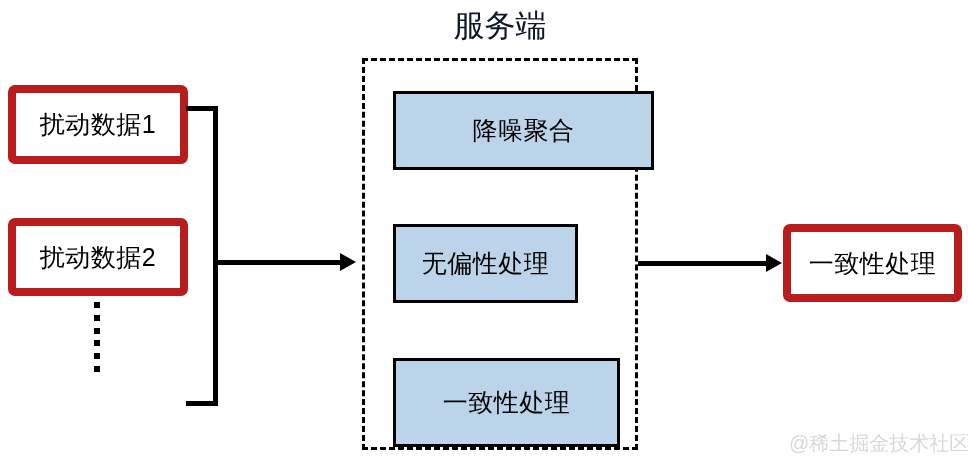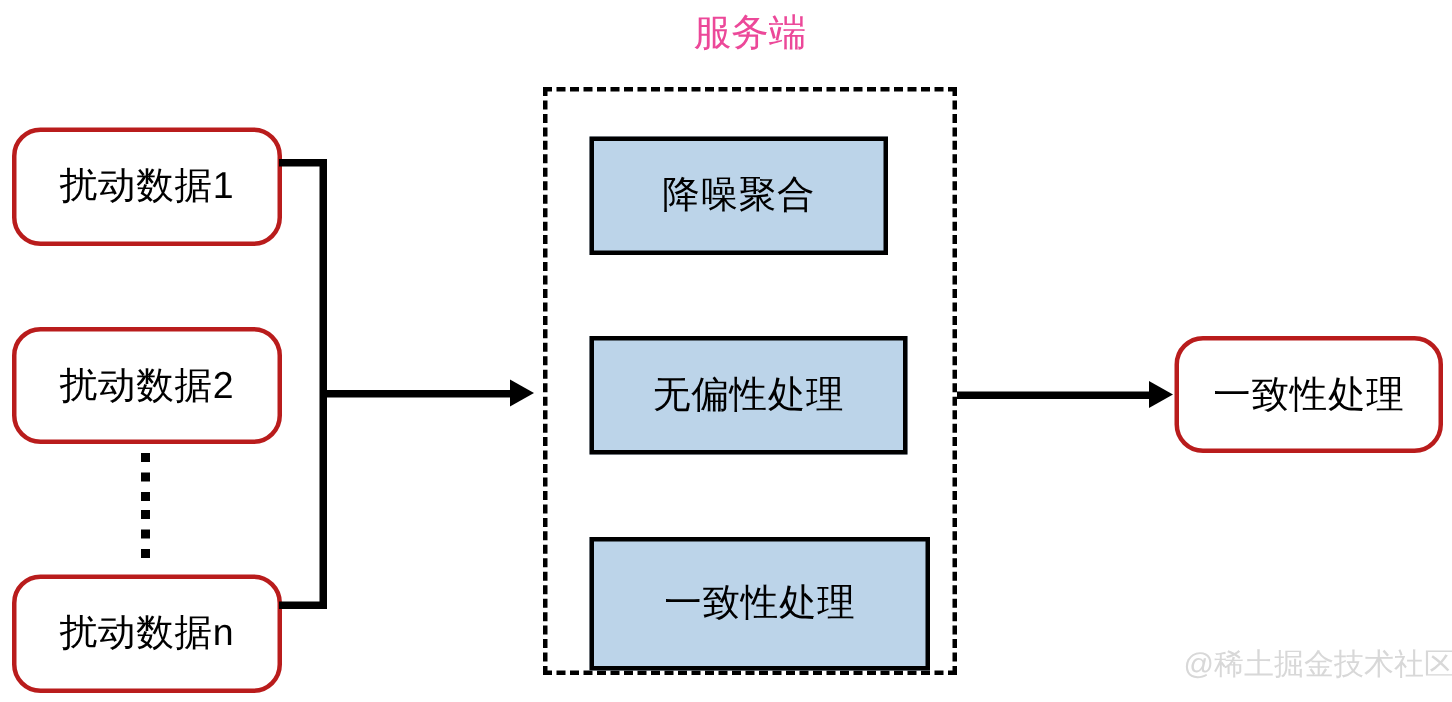--- a/index.html
+++ b/index.html
@@ -16,22 +16,22 @@
     height: 468px;
     background: #ffffff;
     overflow: hidden;
   }
 
   
   .node-round {
     position: absolute;
     box-sizing: border-box;
     background: #ffffff;
-    border: 3px solid #b91c1c;
-    border-radius: 19px;
+    border: 8px solid #b91c1c;
+    border-radius: 7px;
     display: flex;
     align-items: center;
     justify-content: center;
     color: #000000;
     font-size: 25px;
     line-height: 1;
     letter-spacing: 0.5px;
     white-space: nowrap;
   }
 
@@ -54,22 +54,22 @@
   
   .dashed-container {
     position: absolute;
     box-sizing: border-box;
     border: 3px dashed #000000;
     background: transparent;
   }
 
   .container-title {
     position: absolute;
-    color: #ec4899;
-    font-size: 25px;
+    color: #0f172a;
+    font-size: 31px;
     line-height: 1;
     white-space: nowrap;
     text-align: center;
   }
 
   
   .hline {
     position: absolute;
     background: #000000;
     height: 5px;
@@ -130,42 +130,39 @@
 
   <div class="dots" style="left:93px; top:302px; width:8px; height:70px;">
     <span></span>
     <span></span>
     <span></span>
     <span></span>
     <span></span>
     <span></span>
   </div>
 
-  <div class="node-round" style="left:8px; top:383px; width:180px; height:79px;">
-    <span>扰动数据n</span>
-  </div>
 
   <div class="hline" style="left:186px; top:106px; width:32px;"></div>
 
   <div class="hline" style="left:186px; top:401px; width:32px;"></div>
 
   <div class="vline" style="left:213px; top:106px; height:300px;"></div>
 
   <div class="hline" style="left:215px; top:260px; width:126px;"></div>
   <div class="arrowhead" style="left:340px; top:253px;"></div>
 
   <div class="container-title" style="left:400px; top:10px; width:200px;">服务端</div>
 
   <div class="dashed-container" style="left:362px; top:58px; width:276px; height:392px;"></div>
 
-  <div class="node-proc" style="left:393px; top:91px; width:199px; height:79px;">
+  <div class="node-proc" style="left:393px; top:91px; width:261px; height:79px;">
     <span>降噪聚合</span>
   </div>
 
-  <div class="node-proc" style="left:393px; top:224px; width:212px; height:79px;">
+  <div class="node-proc" style="left:393px; top:224px; width:185px; height:79px;">
     <span>无偏性处理</span>
   </div>
 
   <div class="node-proc" style="left:393px; top:358px; width:227px; height:89px;">
     <span>一致性处理</span>
   </div>
 
   <div class="hline" style="left:638px; top:261px; width:130px;"></div>
   <div class="arrowhead" style="left:766px; top:254px;"></div>
 

